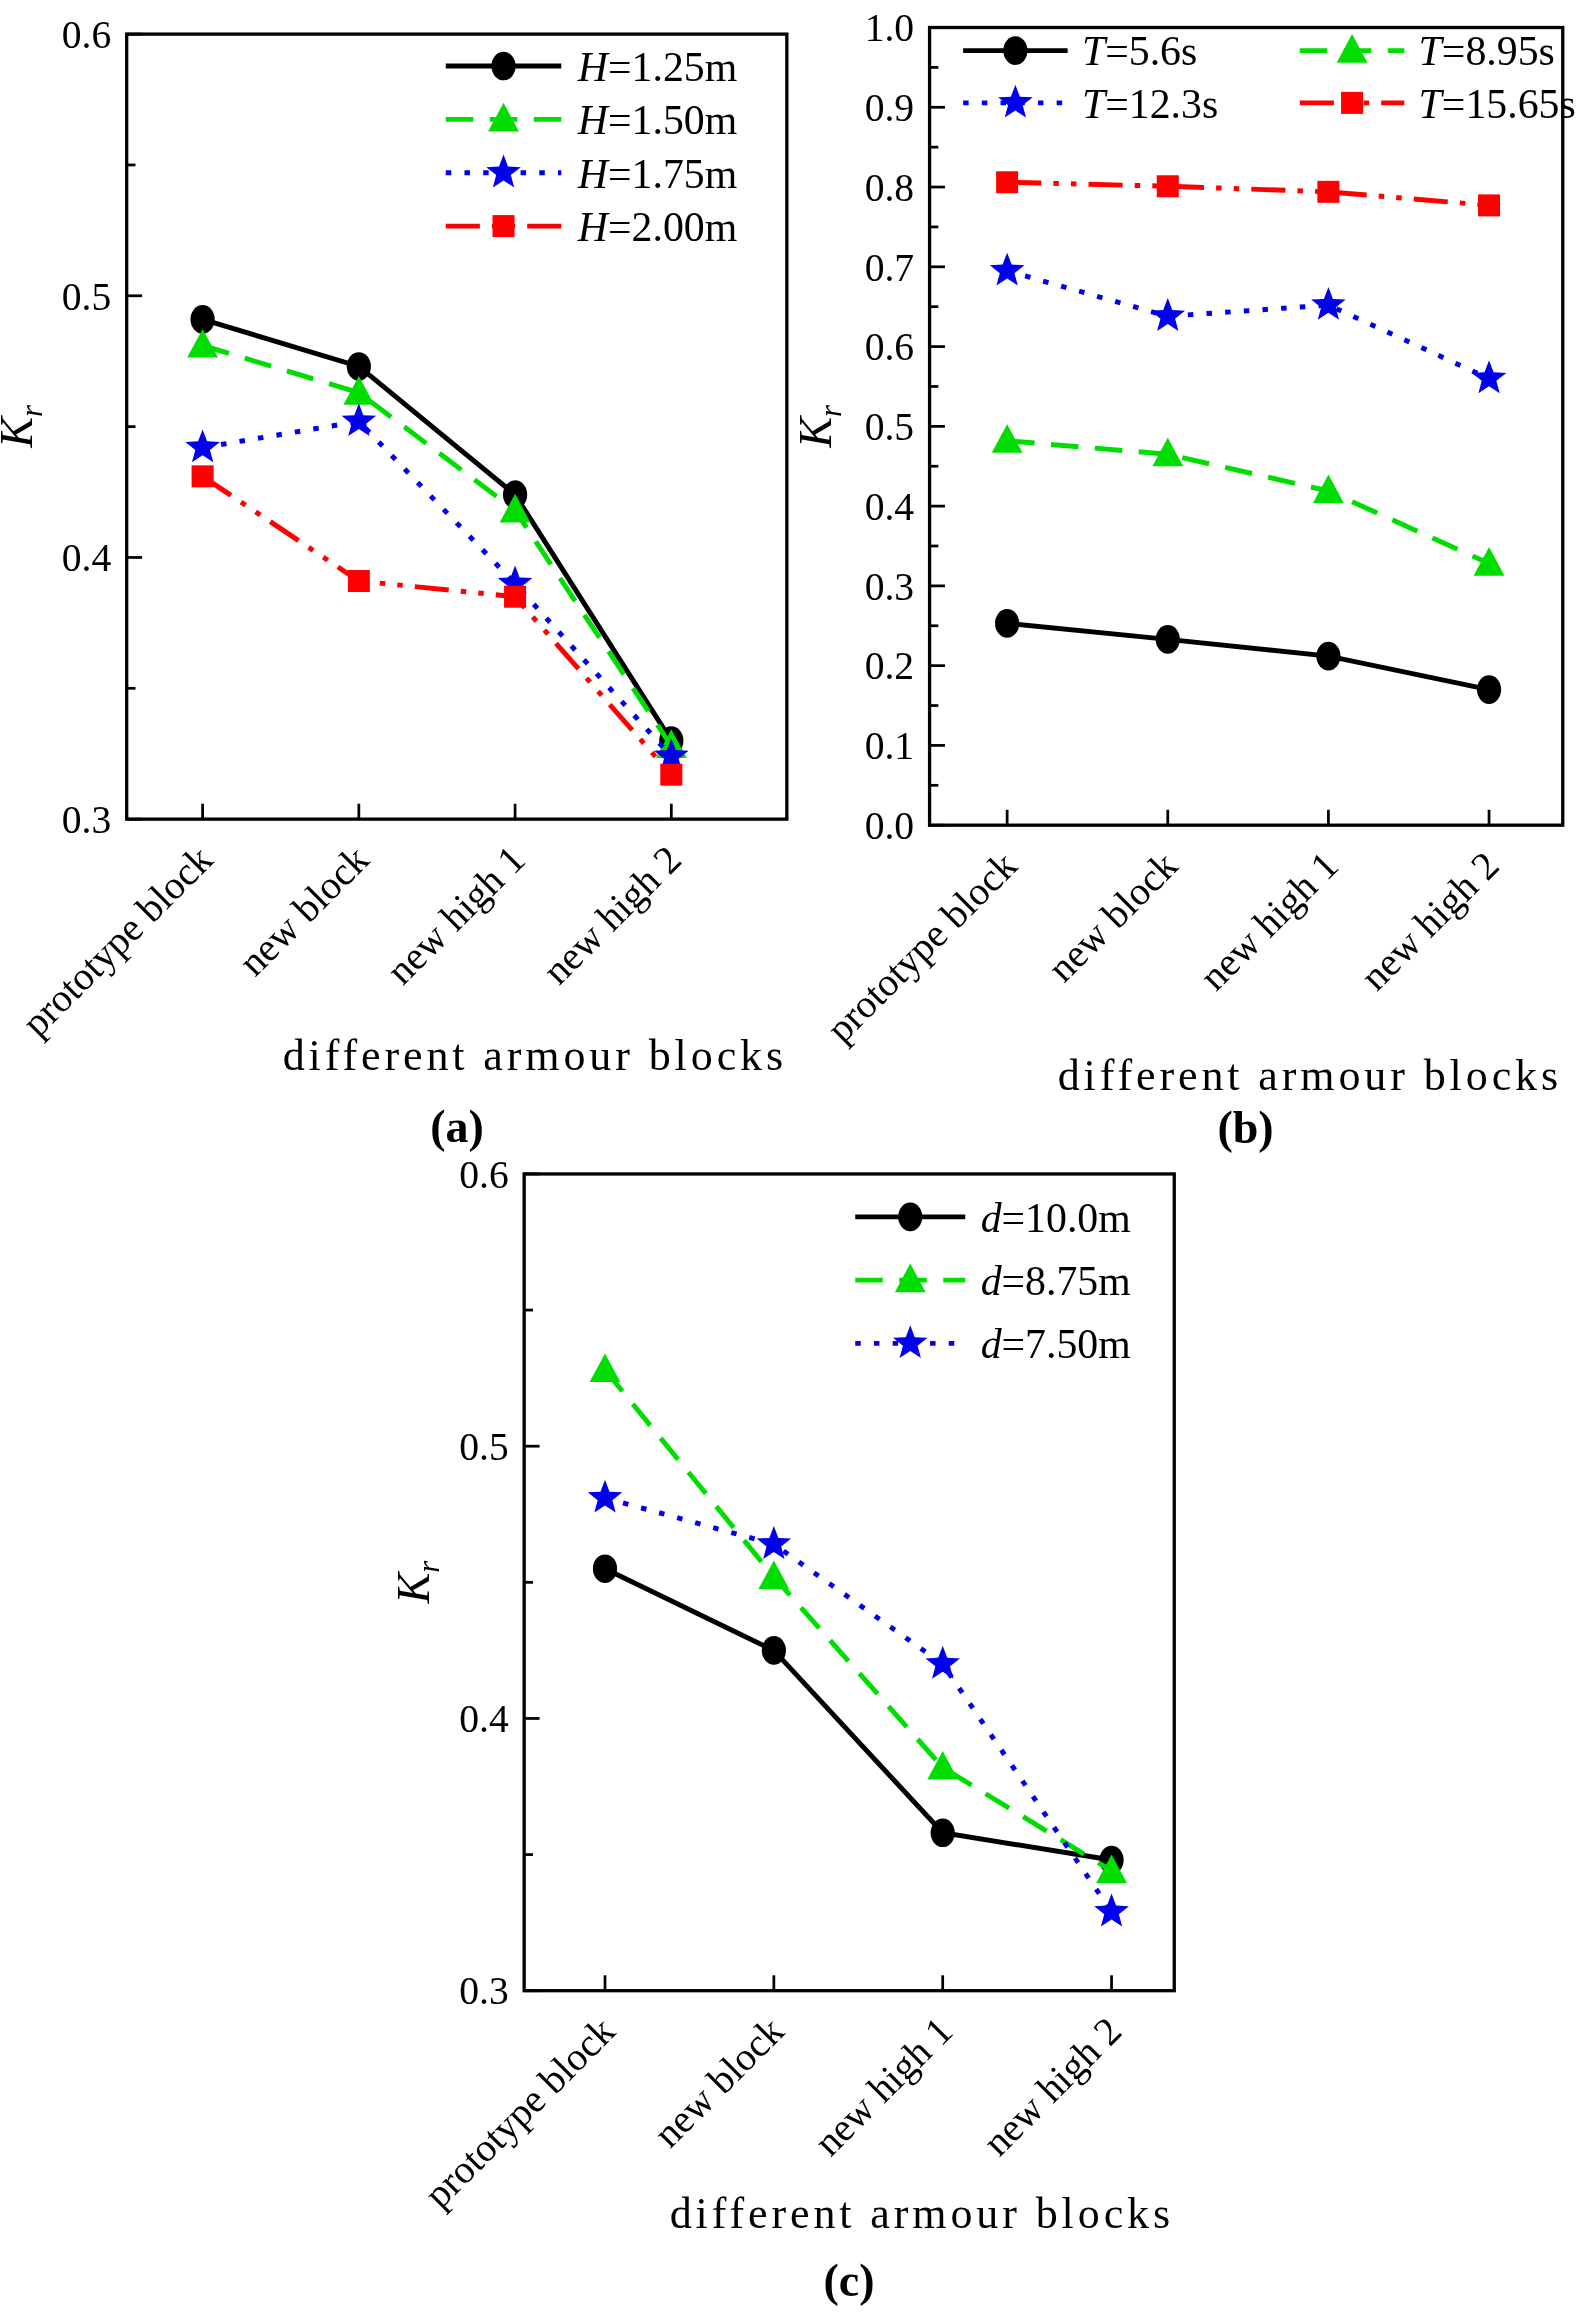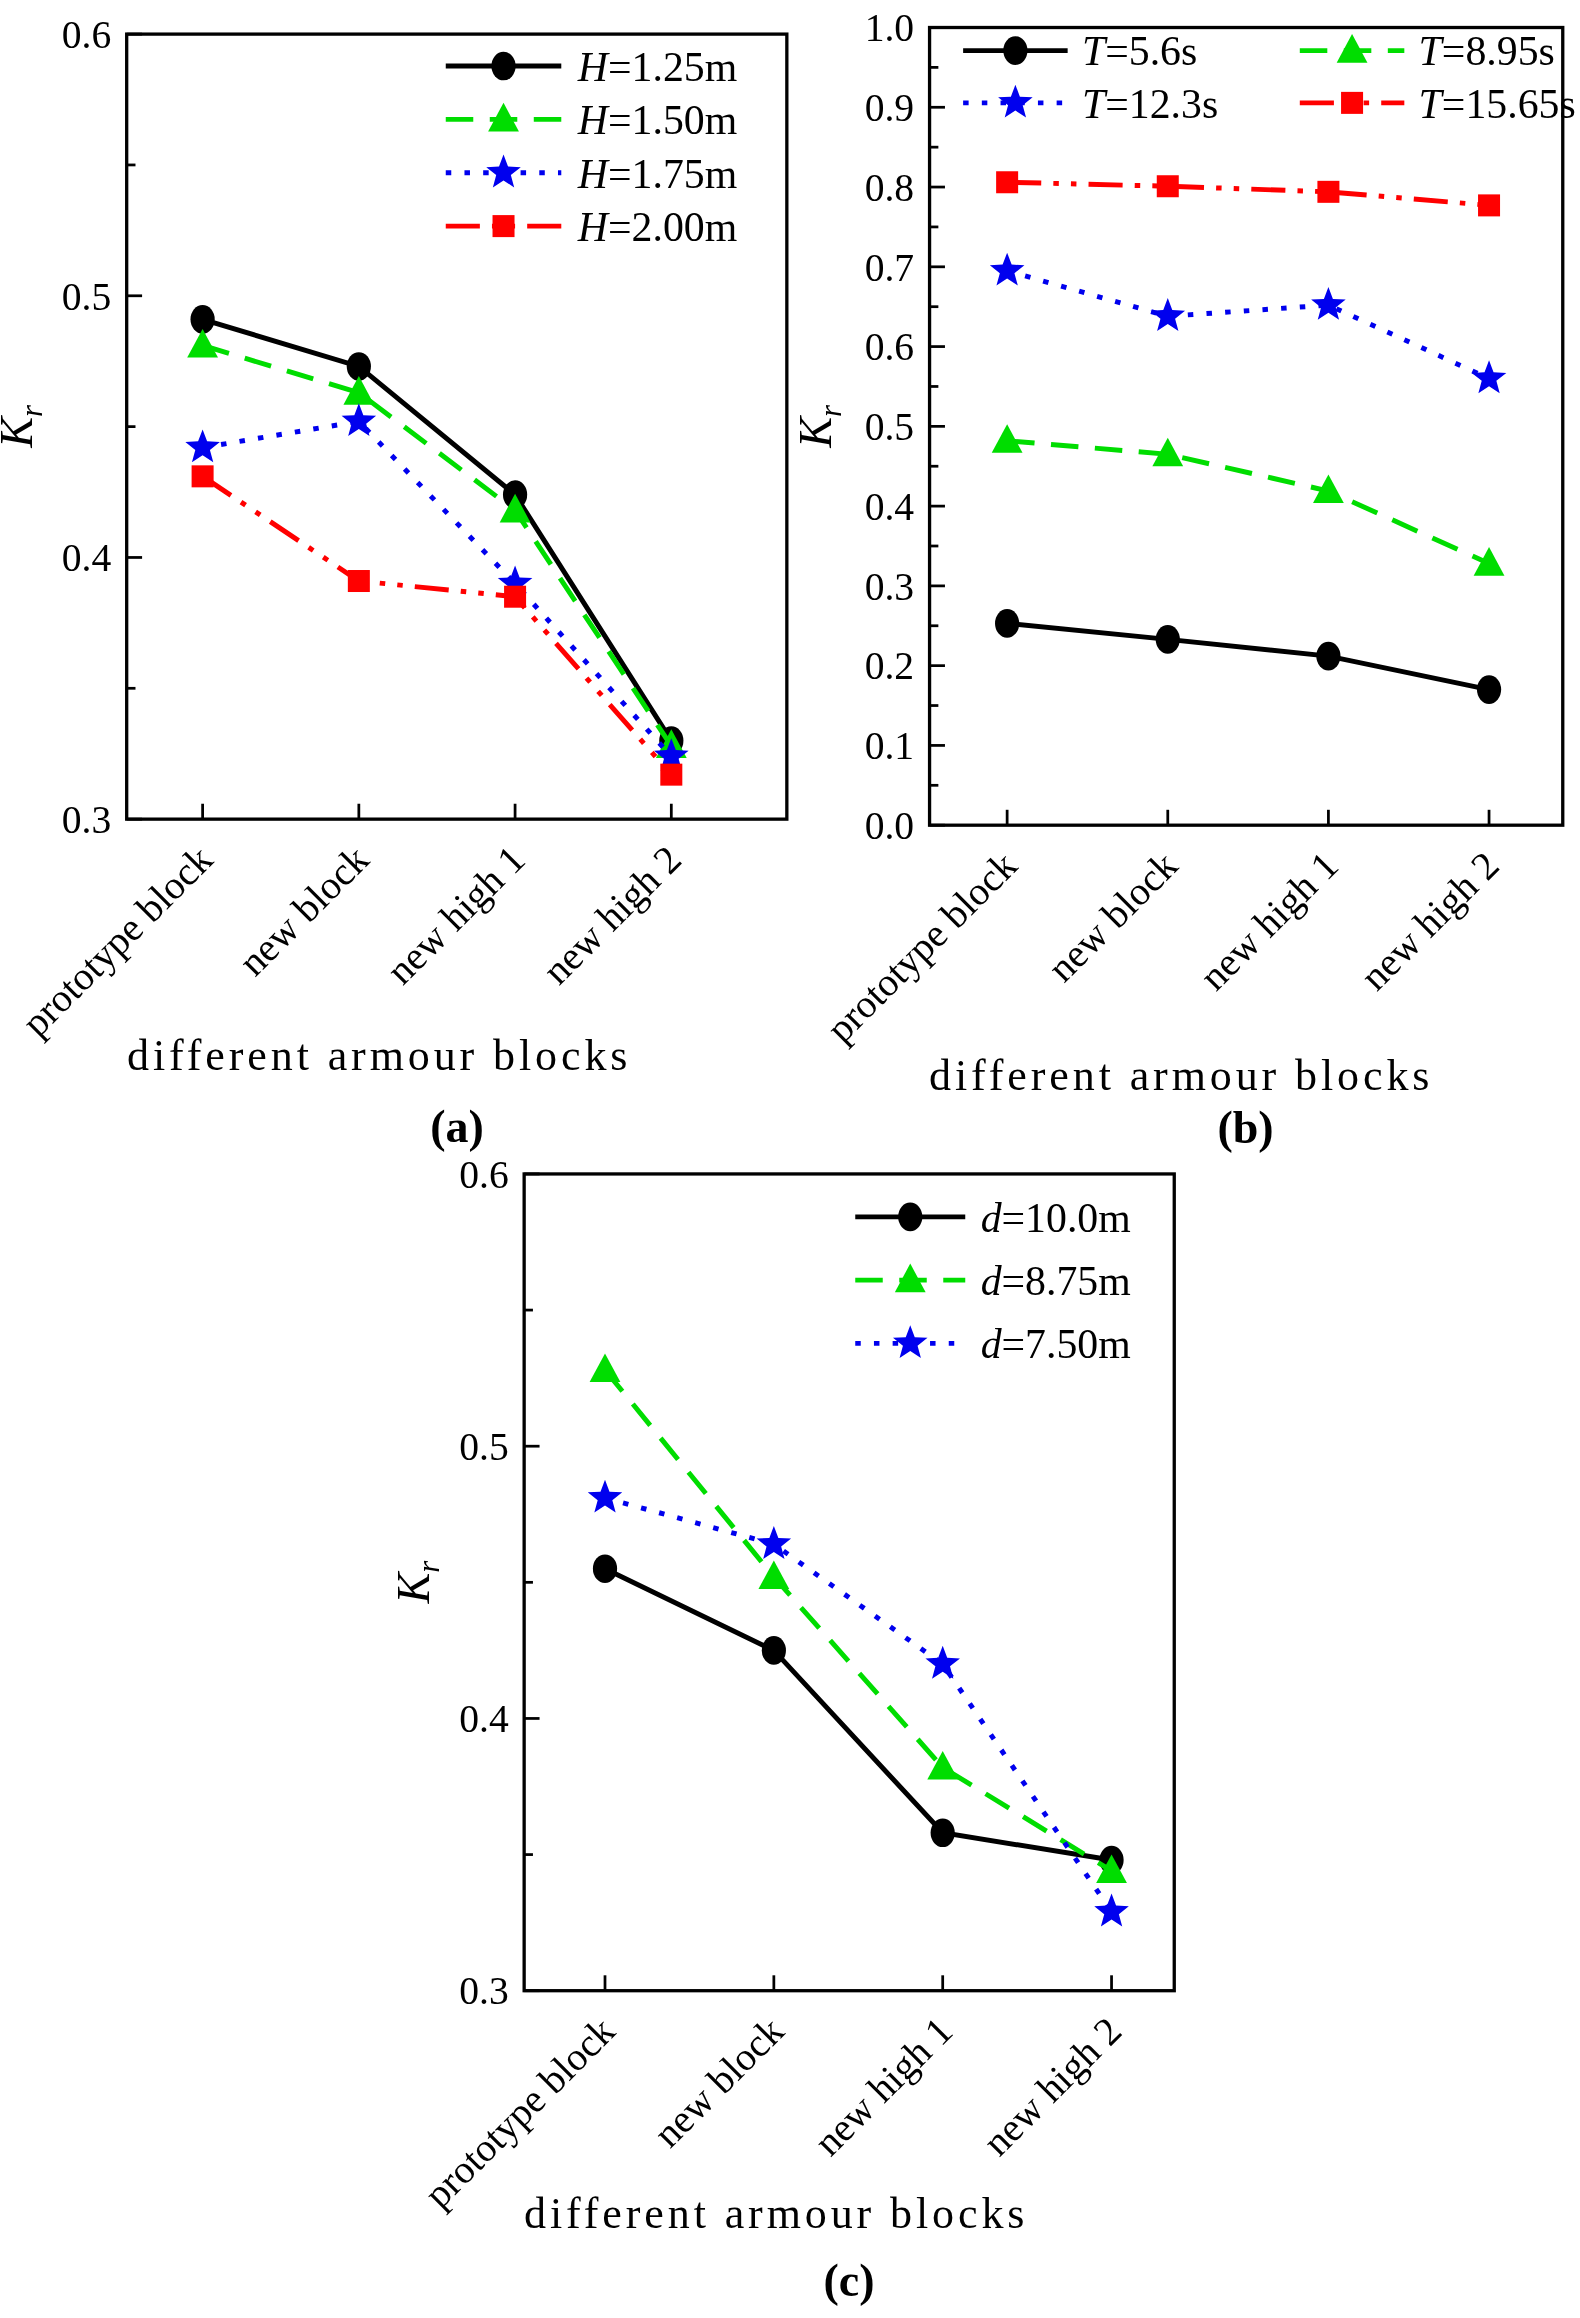--- a/index.html
+++ b/index.html
@@ -1,20 +1,20 @@
 <!DOCTYPE html>
 <html style="font-size:8.8px"><head>
 <meta charset="utf-8">
 <style>
   html,body{margin:0;padding:0;background:#ffffff;}
   .page{position:relative;width:1580px;height:2319px;background:#ffffff;overflow:hidden;
         font-family:"Liberation Serif","DejaVu Serif",serif;}
   .fig{position:absolute;}
   .fig svg{position:absolute;left:0;top:0;}
-  .x-title{position:absolute;text-align:left;font-size:44px;letter-spacing:3.9px;color:#000;}
+  .x-title{position:absolute;text-align:right;font-size:44px;letter-spacing:3.9px;color:#000;}
   .caption{position:absolute;text-align:center;font-size:46px;font-weight:bold;color:#000;}
 </style>
 </head>
 <body>
 
 <div class="page">
 
   <div class="fig" id="fig-a" style="left:0px;top:0px;width:798px;height:1155px;">
     <svg id="svg-a" width="798" height="1081" viewBox="0 0 1450 1965">
         <g>

